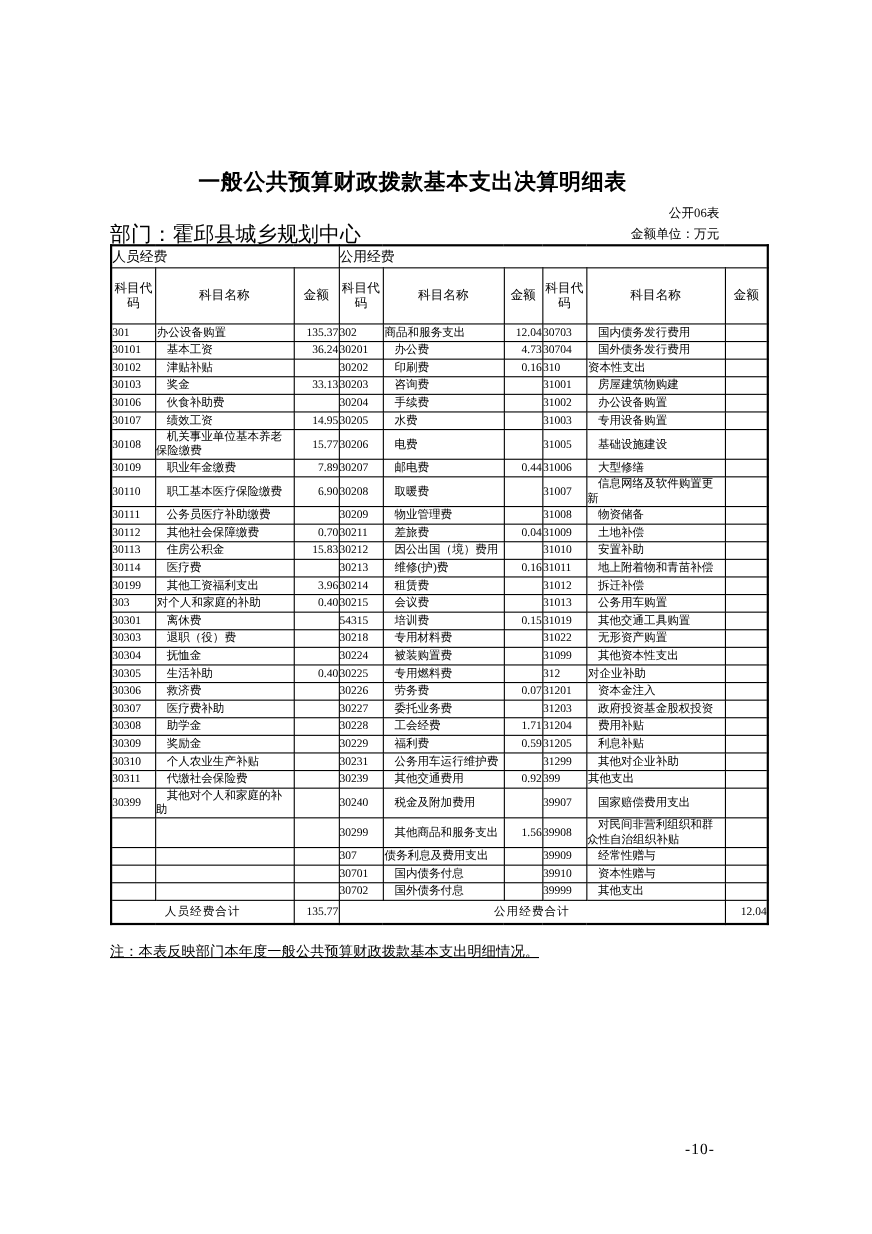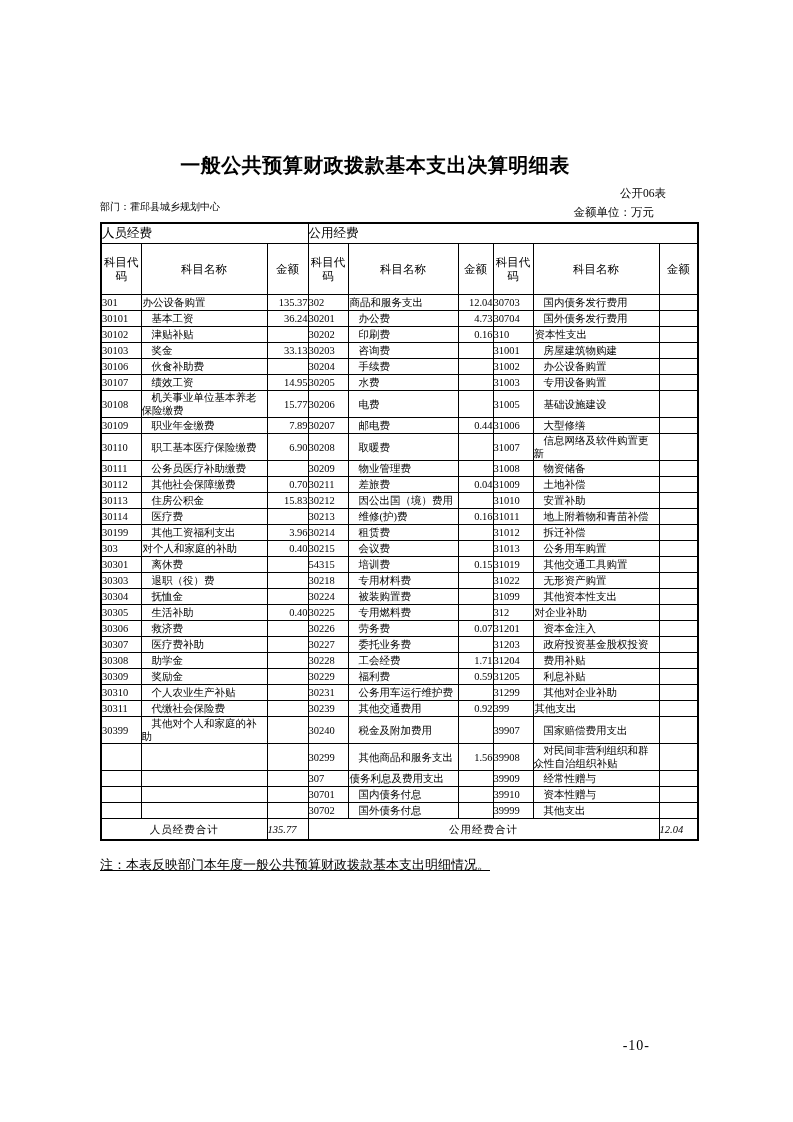--- a/index.html
+++ b/index.html
@@ -11,26 +11,26 @@
     font-family:"Liberation Serif","DejaVu Serif",serif;
     overflow:hidden;
   }
   .doc-title{
     position:absolute;left:0;top:152px;width:100%;
     text-align:center;
     font-family:"Liberation Sans","DejaVu Sans",sans-serif;
     font-weight:700;font-size:20px;letter-spacing:0.5px;
   }
   .form-no{
-    position:absolute;right:84px;top:186px;
+    position:absolute;right:96px;top:186px;
     font-size:11.5px;
   }
   .dept{
     position:absolute;left:100px;top:200px;
-    font-size:10px;
+    font-size:19px;
   }
   .unit{
     position:absolute;right:96px;top:205px;
     font-size:11.5px;
   }
   table.budget{
     position:absolute;left:100px;top:222px;
     width:597px;
     border-collapse:collapse;table-layout:fixed;
     border:2px solid #000;
@@ -46,21 +46,21 @@
   }
   tr.group-row th{height:19px;font-size:12.5px;text-align:left;}
   tr.colhead-row th{height:50px;font-size:11.5px;line-height:14px;text-align:center;}
   tr.body-row td{height:15px;}
   td.code{text-align:left;padding-left:2px;}
   td.name{text-align:left;text-indent:1px;}
   td.name.sub{text-indent:10px;}
   td.amt{text-align:right;padding-right:1px;}
   tr.footer-row td{height:20px;}
   td.total-label{text-align:center;font-size:13px;letter-spacing:1px;}
-  td.total-amt{padding-right:1px;font-size:12.5px;font-style:italic;}
+  td.total-amt{text-align:right;padding-right:1px;font-size:12.5px;}
   .note{
     position:absolute;left:100px;top:856px;
     font-size:13px;
     text-decoration:underline;
   }
   .page-number{
     position:absolute;right:100px;top:1038px;
     font-size:14px;letter-spacing:1px;
   }
 </style>

